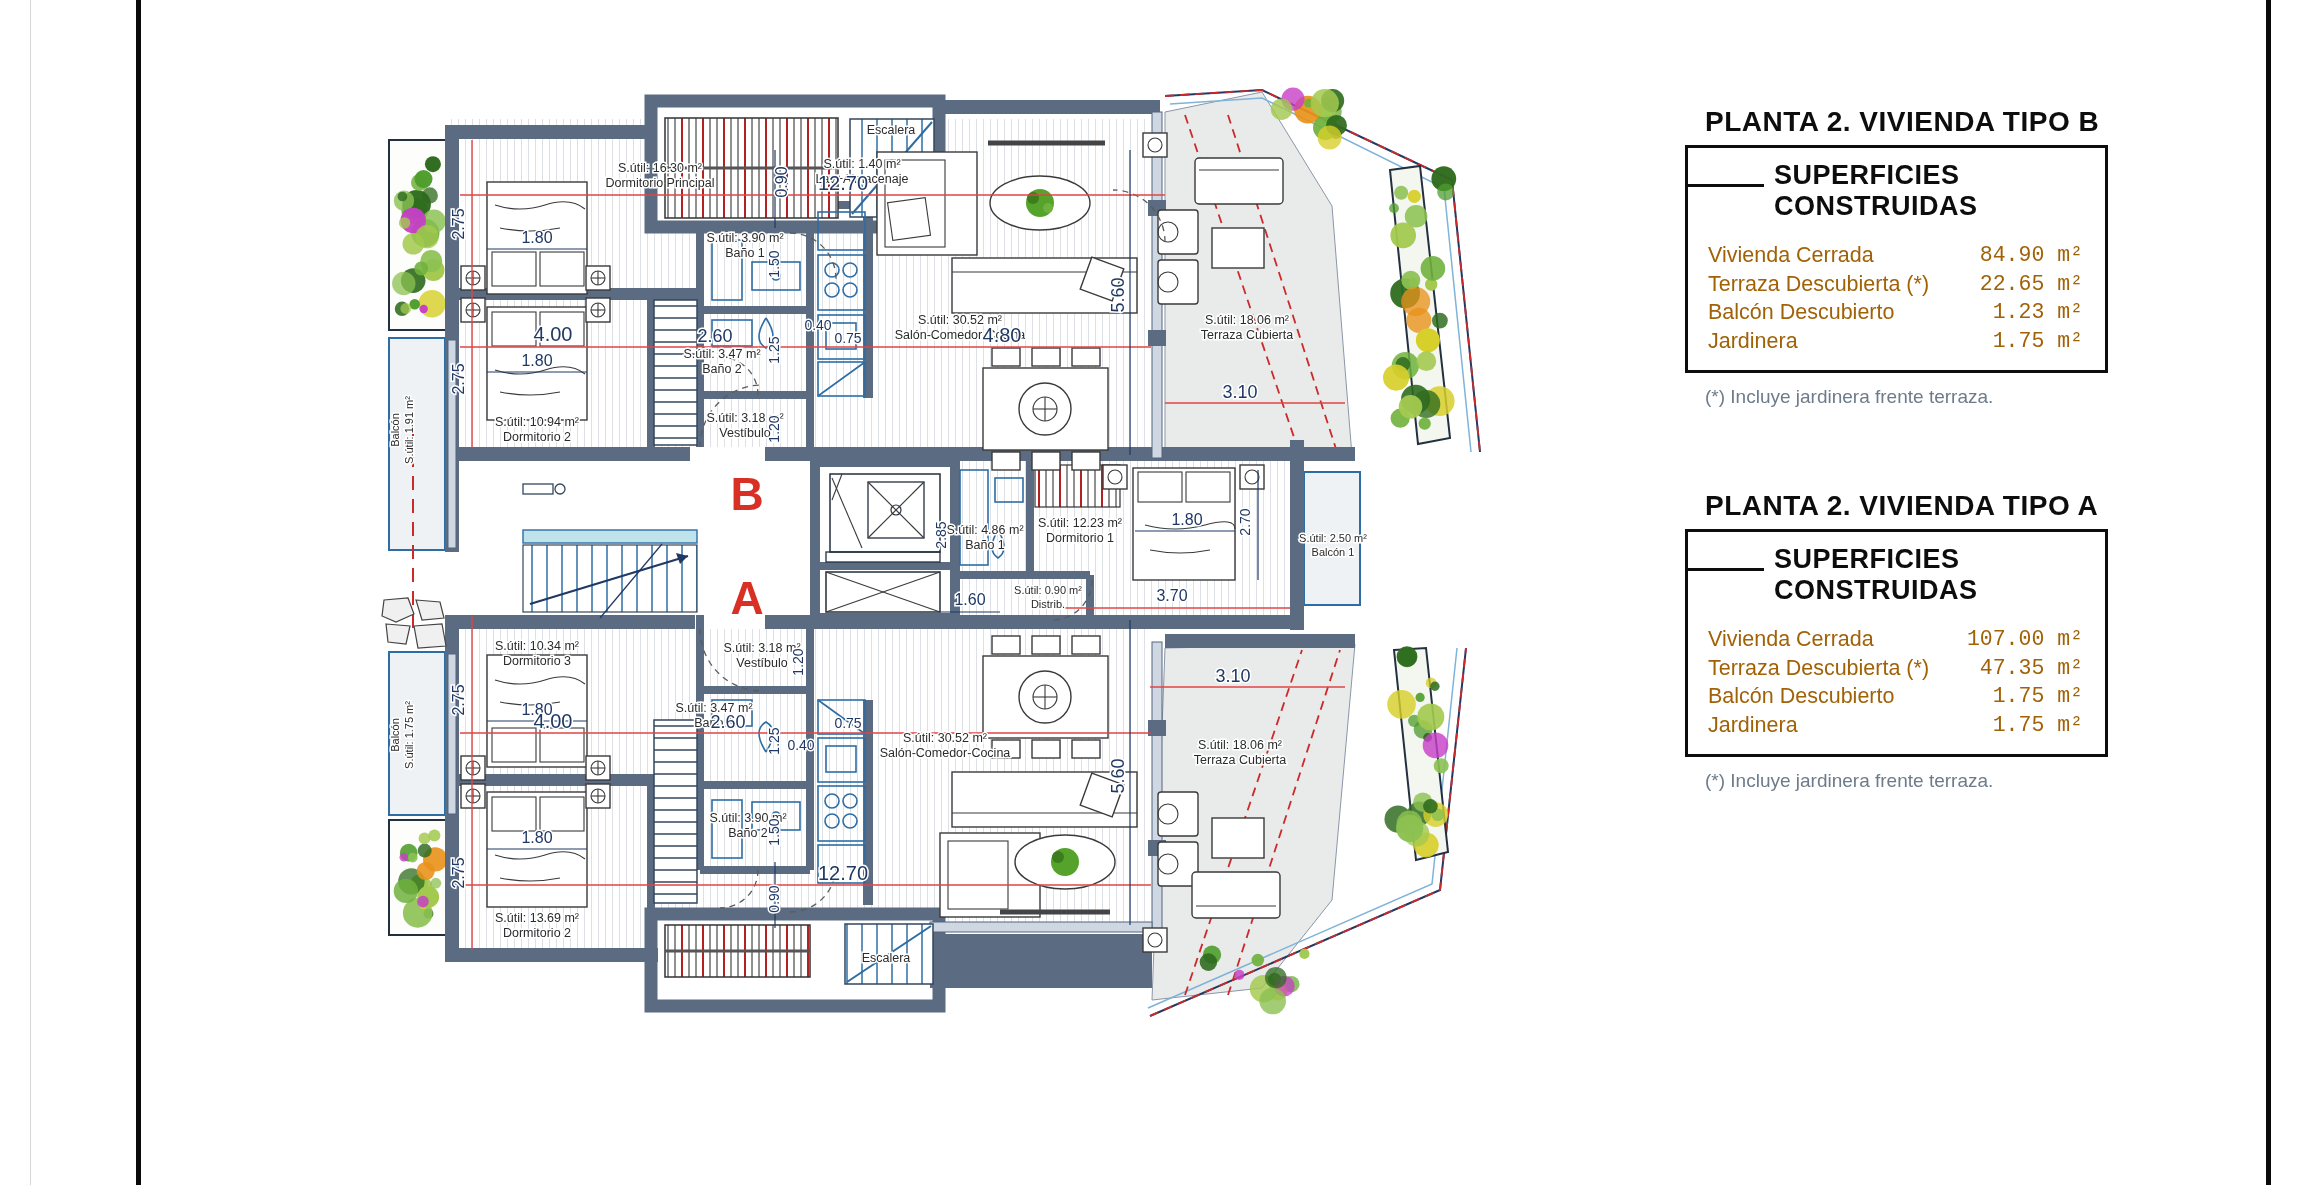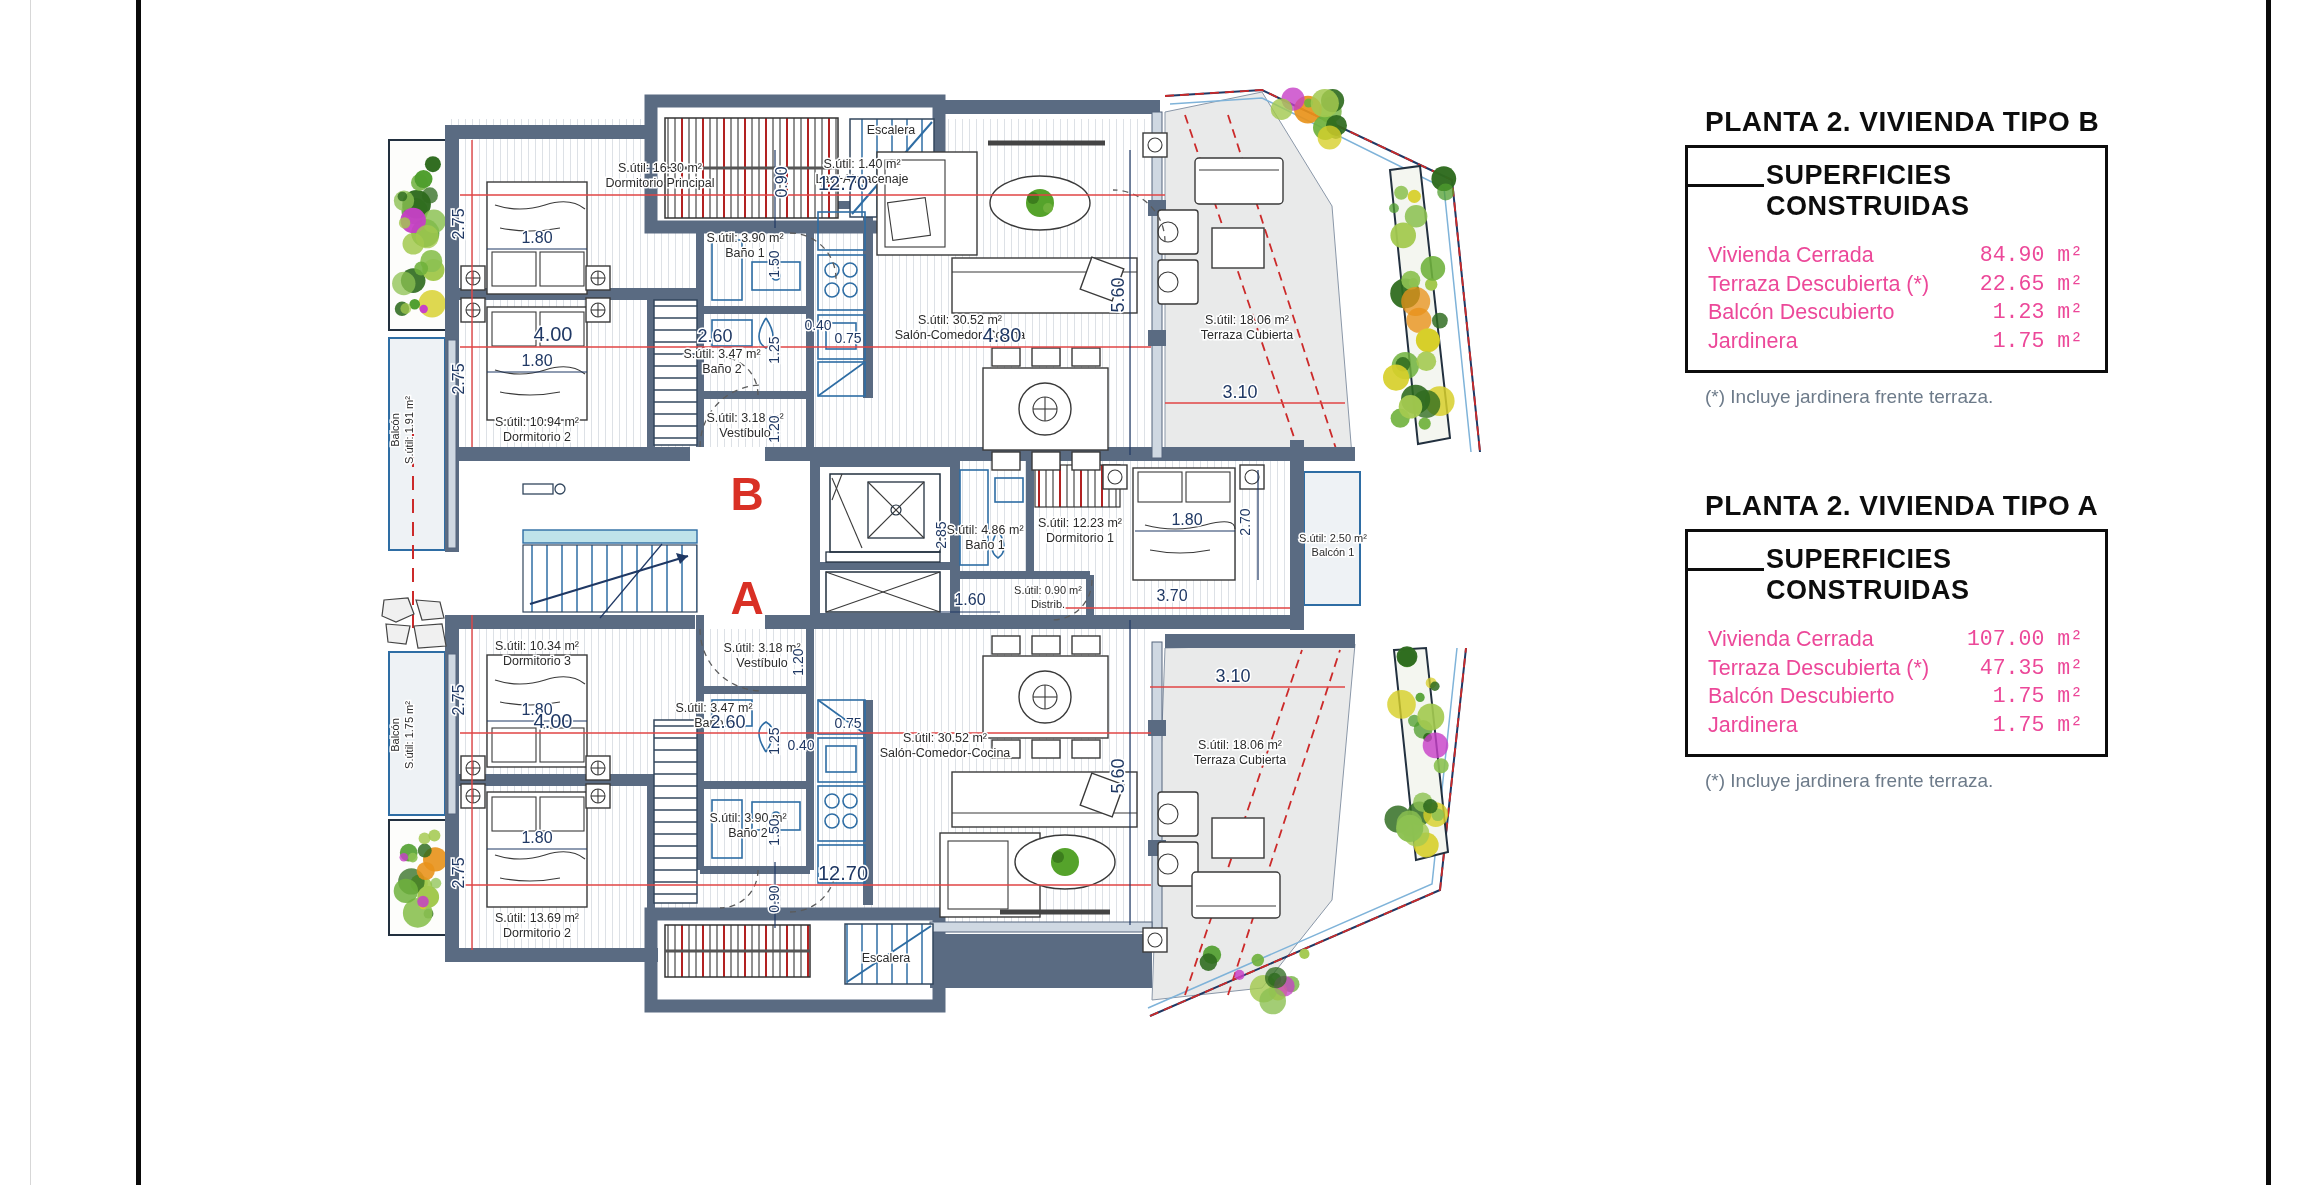--- a/index.html
+++ b/index.html
@@ -6,24 +6,24 @@
   body{width:2304px;height:1185px;position:relative;font-family:"Liberation Sans",sans-serif;overflow:hidden;}
   .vrule{position:absolute;top:0;bottom:0;}
   .vrule.gray{left:30px;width:1px;background:#d7d7d7;}
   .vrule.black-l{left:136px;width:5px;background:#0a0a0a;}
   .vrule.black-r{left:2266px;width:5px;background:#0a0a0a;}
   #plan-svg{position:absolute;left:0;top:0;}
 
   .panel{position:absolute;left:1685px;width:423px;}
   .panel-title{font-size:28px;font-weight:700;color:#0d0d0d;padding-left:20px;letter-spacing:.5px;line-height:34px;}
   .panel-box{position:relative;margin-top:6px;height:228px;border:3px solid #0d0d0d;box-sizing:border-box;background:#fff;}
-  .panel-header{position:absolute;top:12px;left:0;right:0;font-size:27px;font-weight:700;color:#0d0d0d;padding-left:78px;letter-spacing:.5px;}
+  .panel-header{position:absolute;top:12px;left:8px;right:0;font-size:27px;font-weight:700;color:#0d0d0d;padding-left:78px;letter-spacing:.5px;}
   .panel-leader{position:absolute;top:36px;left:0;width:76px;border-top:3px solid #0d0d0d;}
   .panel-rows{position:absolute;top:93px;left:20px;right:22px;}
-  .panel-row{display:flex;justify-content:space-between;font-size:21.5px;color:#ec4899;line-height:28.5px;}
+  .panel-row{display:flex;justify-content:space-between;font-size:21.5px;color:#a16207;line-height:28.5px;}
   .panel-row .val{text-align:right;font-family:Liberation Mono, monospace;}
   .panel-footnote{margin-top:13px;padding-left:20px;font-size:19px;color:#6d7b8a;}
 
   
   .wall{stroke:#5a6b82;fill:none;}
   .part{stroke:#5a6b82;fill:none;}
   .fix{stroke:#2e6da4;fill:none;stroke-width:1.6;}
   .furn{stroke:#3a3a3a;fill:#ffffff;stroke-width:1.4;}
   .furn2{stroke:#3a3a3a;fill:none;stroke-width:1.1;}
   .dimred{stroke:#e04545;stroke-width:1.4;}

